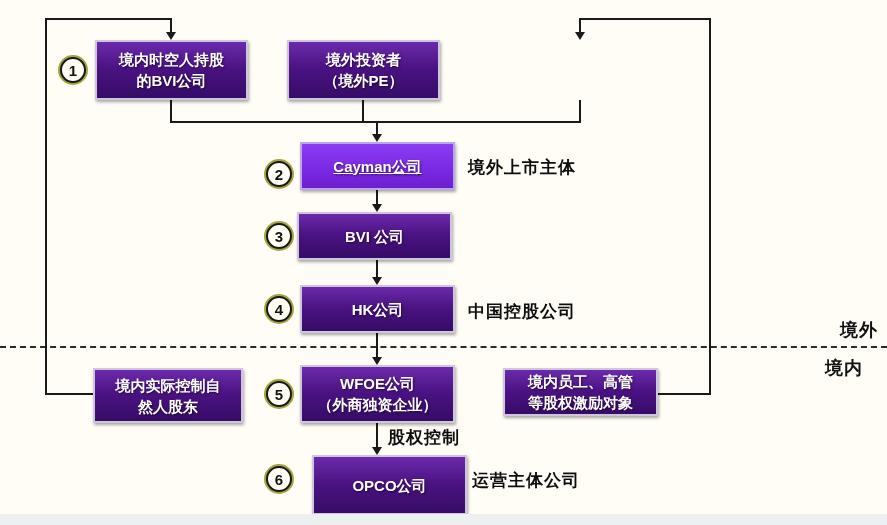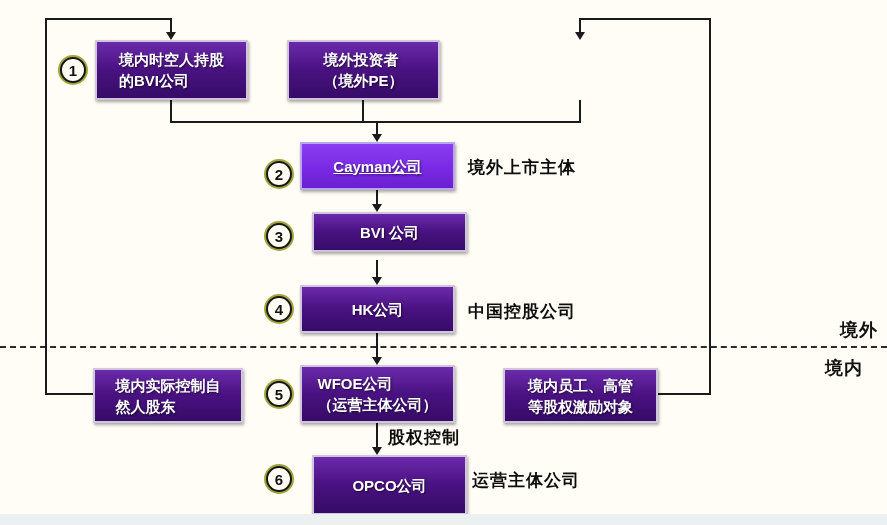--- a/index.html
+++ b/index.html
@@ -9,21 +9,21 @@
     font-family:"Liberation Sans","DejaVu Sans",sans-serif;
   }
   .bottom-strip{position:absolute;left:0;top:514px;width:887px;height:11px;background:#edf0f1;}
   .dashed{position:absolute;left:0;top:346px;width:887px;height:0;border-top:2px dashed #2b2b2b;}
   .region-label{position:absolute;color:#111;font-size:18px;font-weight:700;letter-spacing:1px;}
   .node{
     position:absolute;display:flex;align-items:center;justify-content:center;
     background:linear-gradient(180deg,#6b2aab 0%,#4a1282 48%,#360c67 100%);
     border:2px solid #cfc6dd;box-shadow:1px 2px 3px rgba(0,0,0,.35);
     color:#fff;font-weight:700;font-size:15px;line-height:1.4;
-    white-space:pre-line;text-shadow:1px 1px 2px rgba(0,0,0,.55);
+    text-align:center;white-space:pre-line;text-shadow:1px 1px 2px rgba(0,0,0,.55);
     box-sizing:border-box;
   }
   .node.bright{
     background:linear-gradient(180deg,#8a3df2 0%,#7a2ae4 55%,#6c1fd0 100%);
     border-color:#b9a6ec;
     text-decoration:underline;
   }
   .num{
     position:absolute;width:22px;height:22px;border-radius:50%;
     background:#fffdf4;border:2px solid #171717;box-shadow:0 0 0 2px #a2a43c;
@@ -79,28 +79,28 @@
 
   <div class="line v" style="left:376px;top:423px;height:25px"></div>
   <div class="arrow-down" style="left:372px;top:447px"></div>
 
   <div class="node" style="left:95px;top:40px;width:153px;height:60px">境内时空人持股
 的BVI公司</div>
   <div class="node" style="left:287px;top:40px;width:153px;height:60px">境外投资者
 （境外PE）</div>
 
   <div class="node bright" style="left:300px;top:142px;width:155px;height:48px">Cayman公司</div>
-  <div class="node" style="left:312px;top:212px;width:155px;height:40px">BVI 公司</div>
+  <div class="node" style="left:297px;top:212px;width:155px;height:48px">BVI 公司</div>
   <div class="node" style="left:300px;top:285px;width:155px;height:48px">HK公司</div>
   <div class="node" style="left:300px;top:365px;width:155px;height:58px">WFOE公司
-（运营主体公司）</div>
+（外商独资企业）</div>
 
   <div class="node" style="left:93px;top:368px;width:150px;height:55px">境内实际控制自
 然人股东</div>
-  <div class="node" style="left:503px;top:368px;width:155px;height:55px">境内员工、高管
+  <div class="node" style="left:503px;top:368px;width:155px;height:48px">境内员工、高管
 等股权激励对象</div>
 
   <div class="node" style="left:312px;top:455px;width:155px;height:60px">OPCO公司</div>
 
   <div class="num" style="left:60px;top:57px">1</div>
   <div class="num" style="left:266px;top:161px">2</div>
   <div class="num" style="left:266px;top:223px">3</div>
   <div class="num" style="left:266px;top:296px">4</div>
   <div class="num" style="left:266px;top:381px">5</div>
   <div class="num" style="left:266px;top:466px">6</div>

